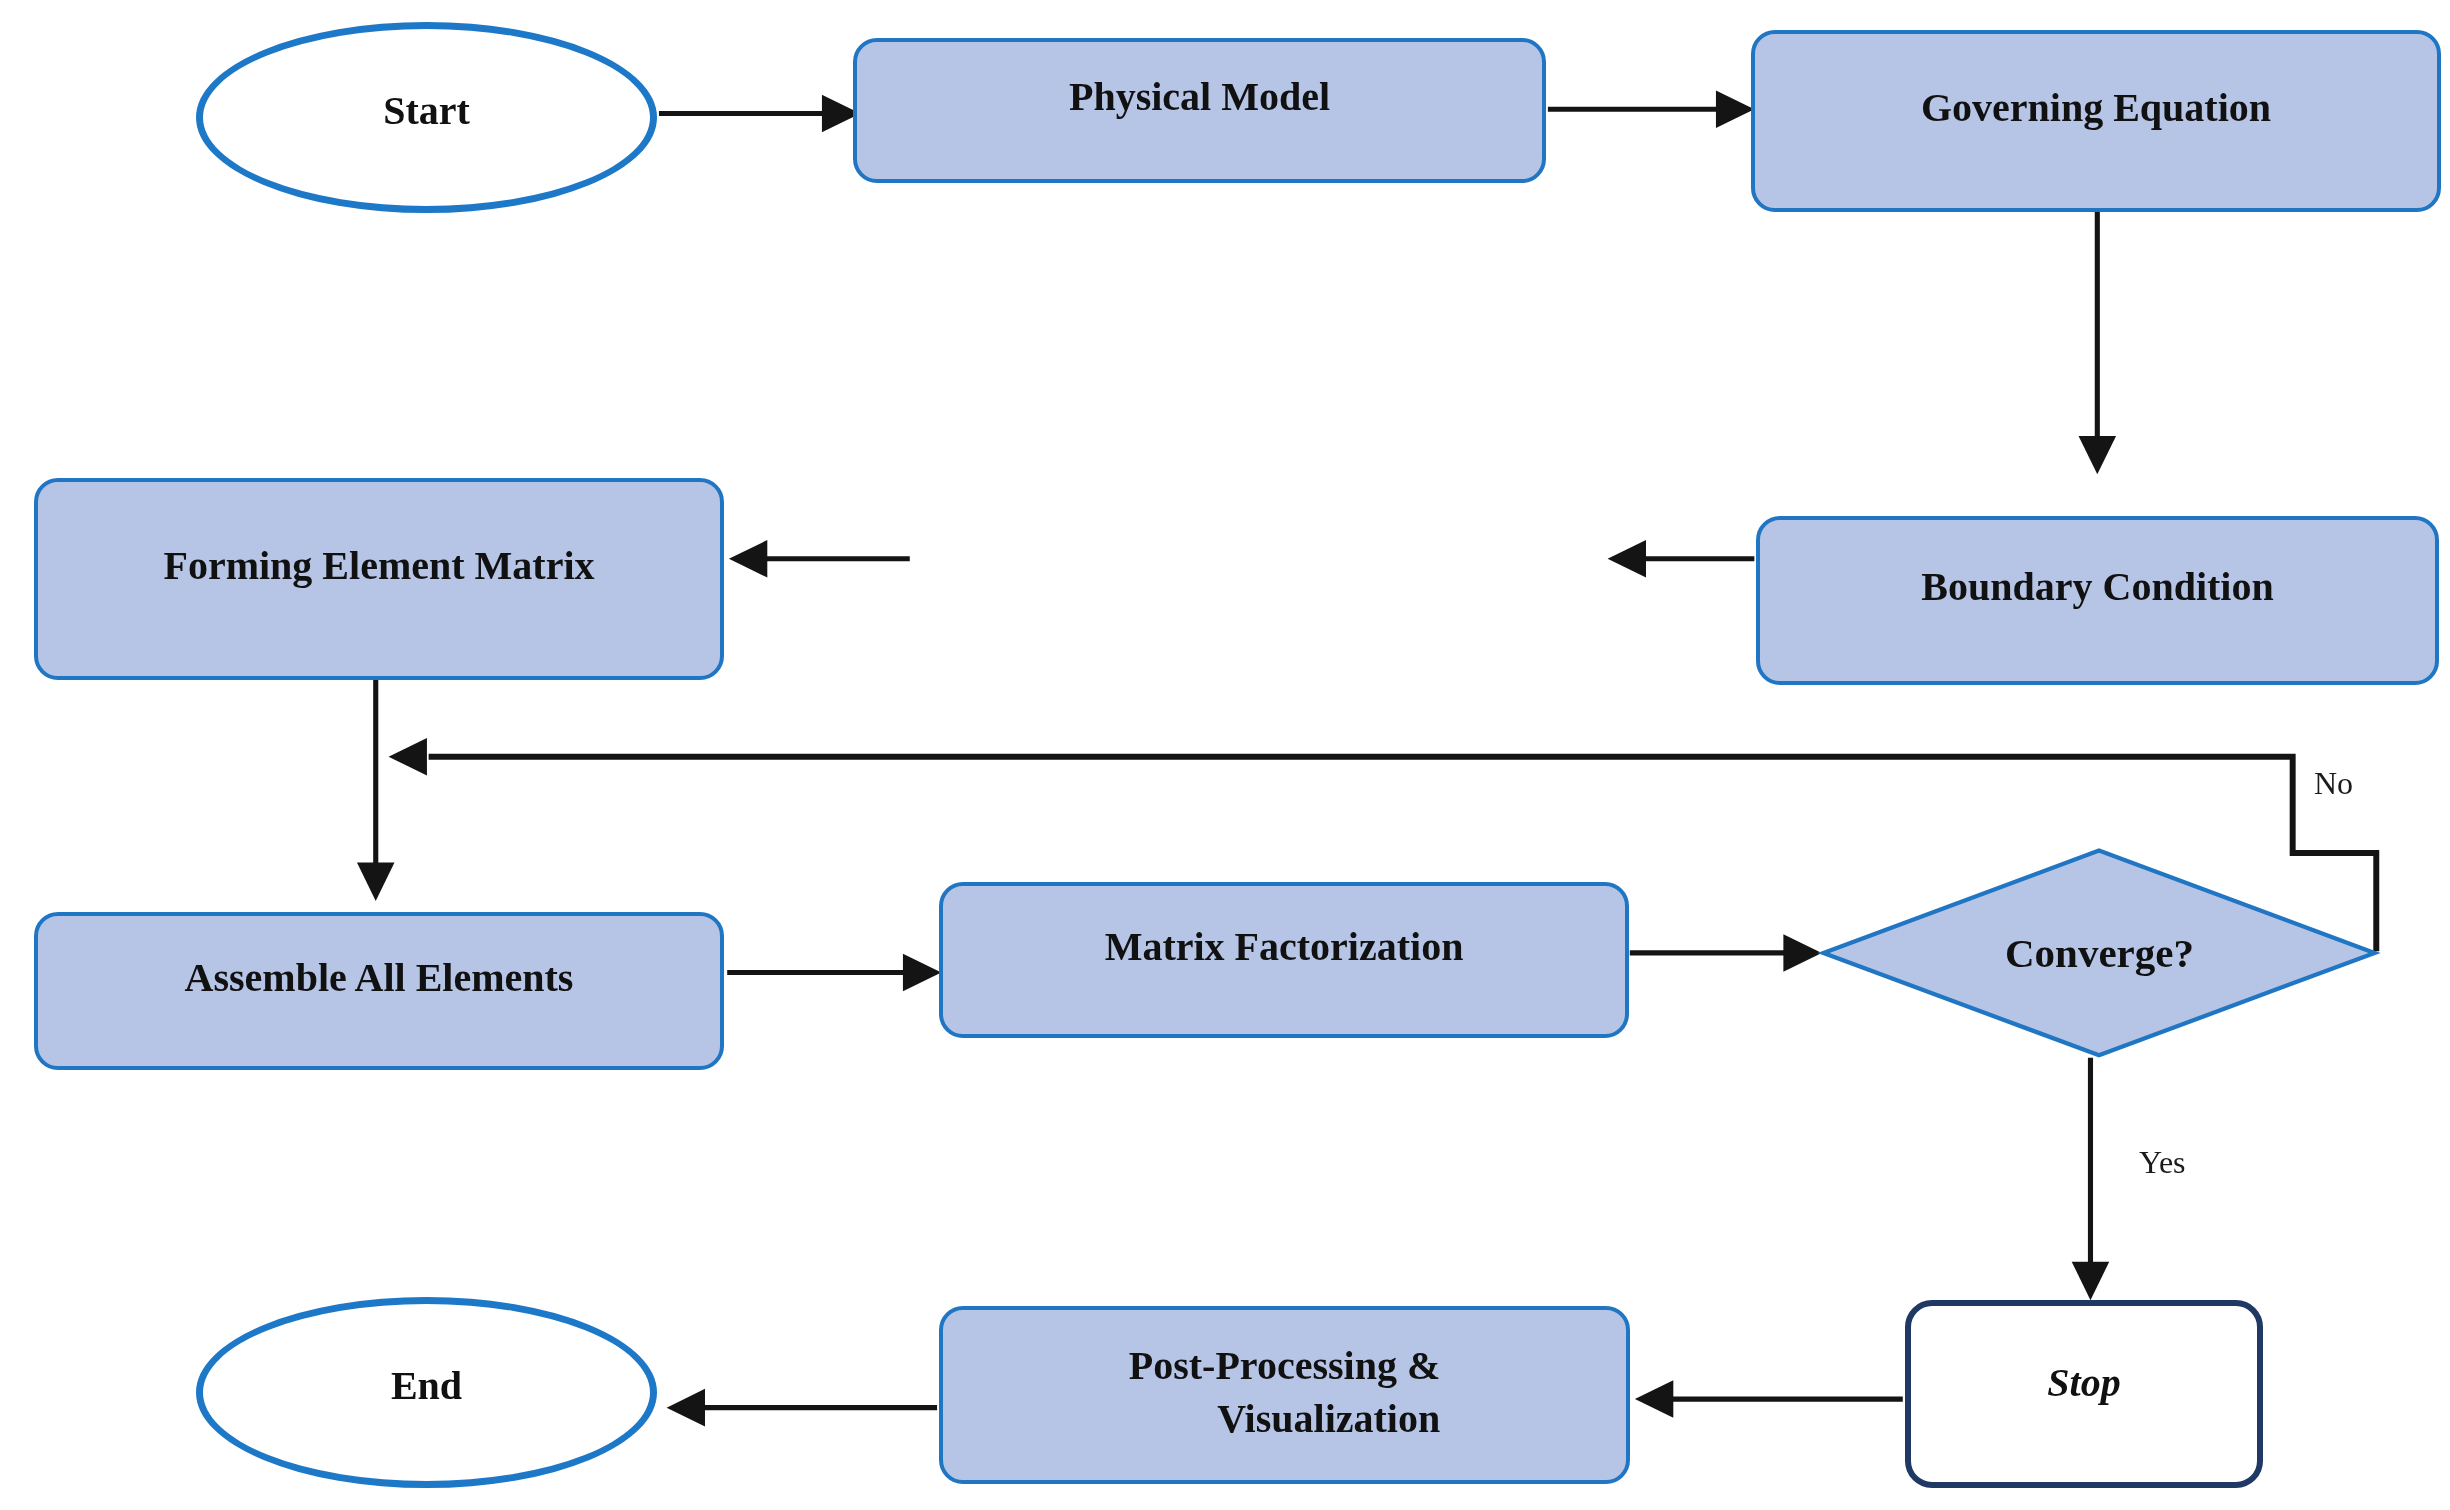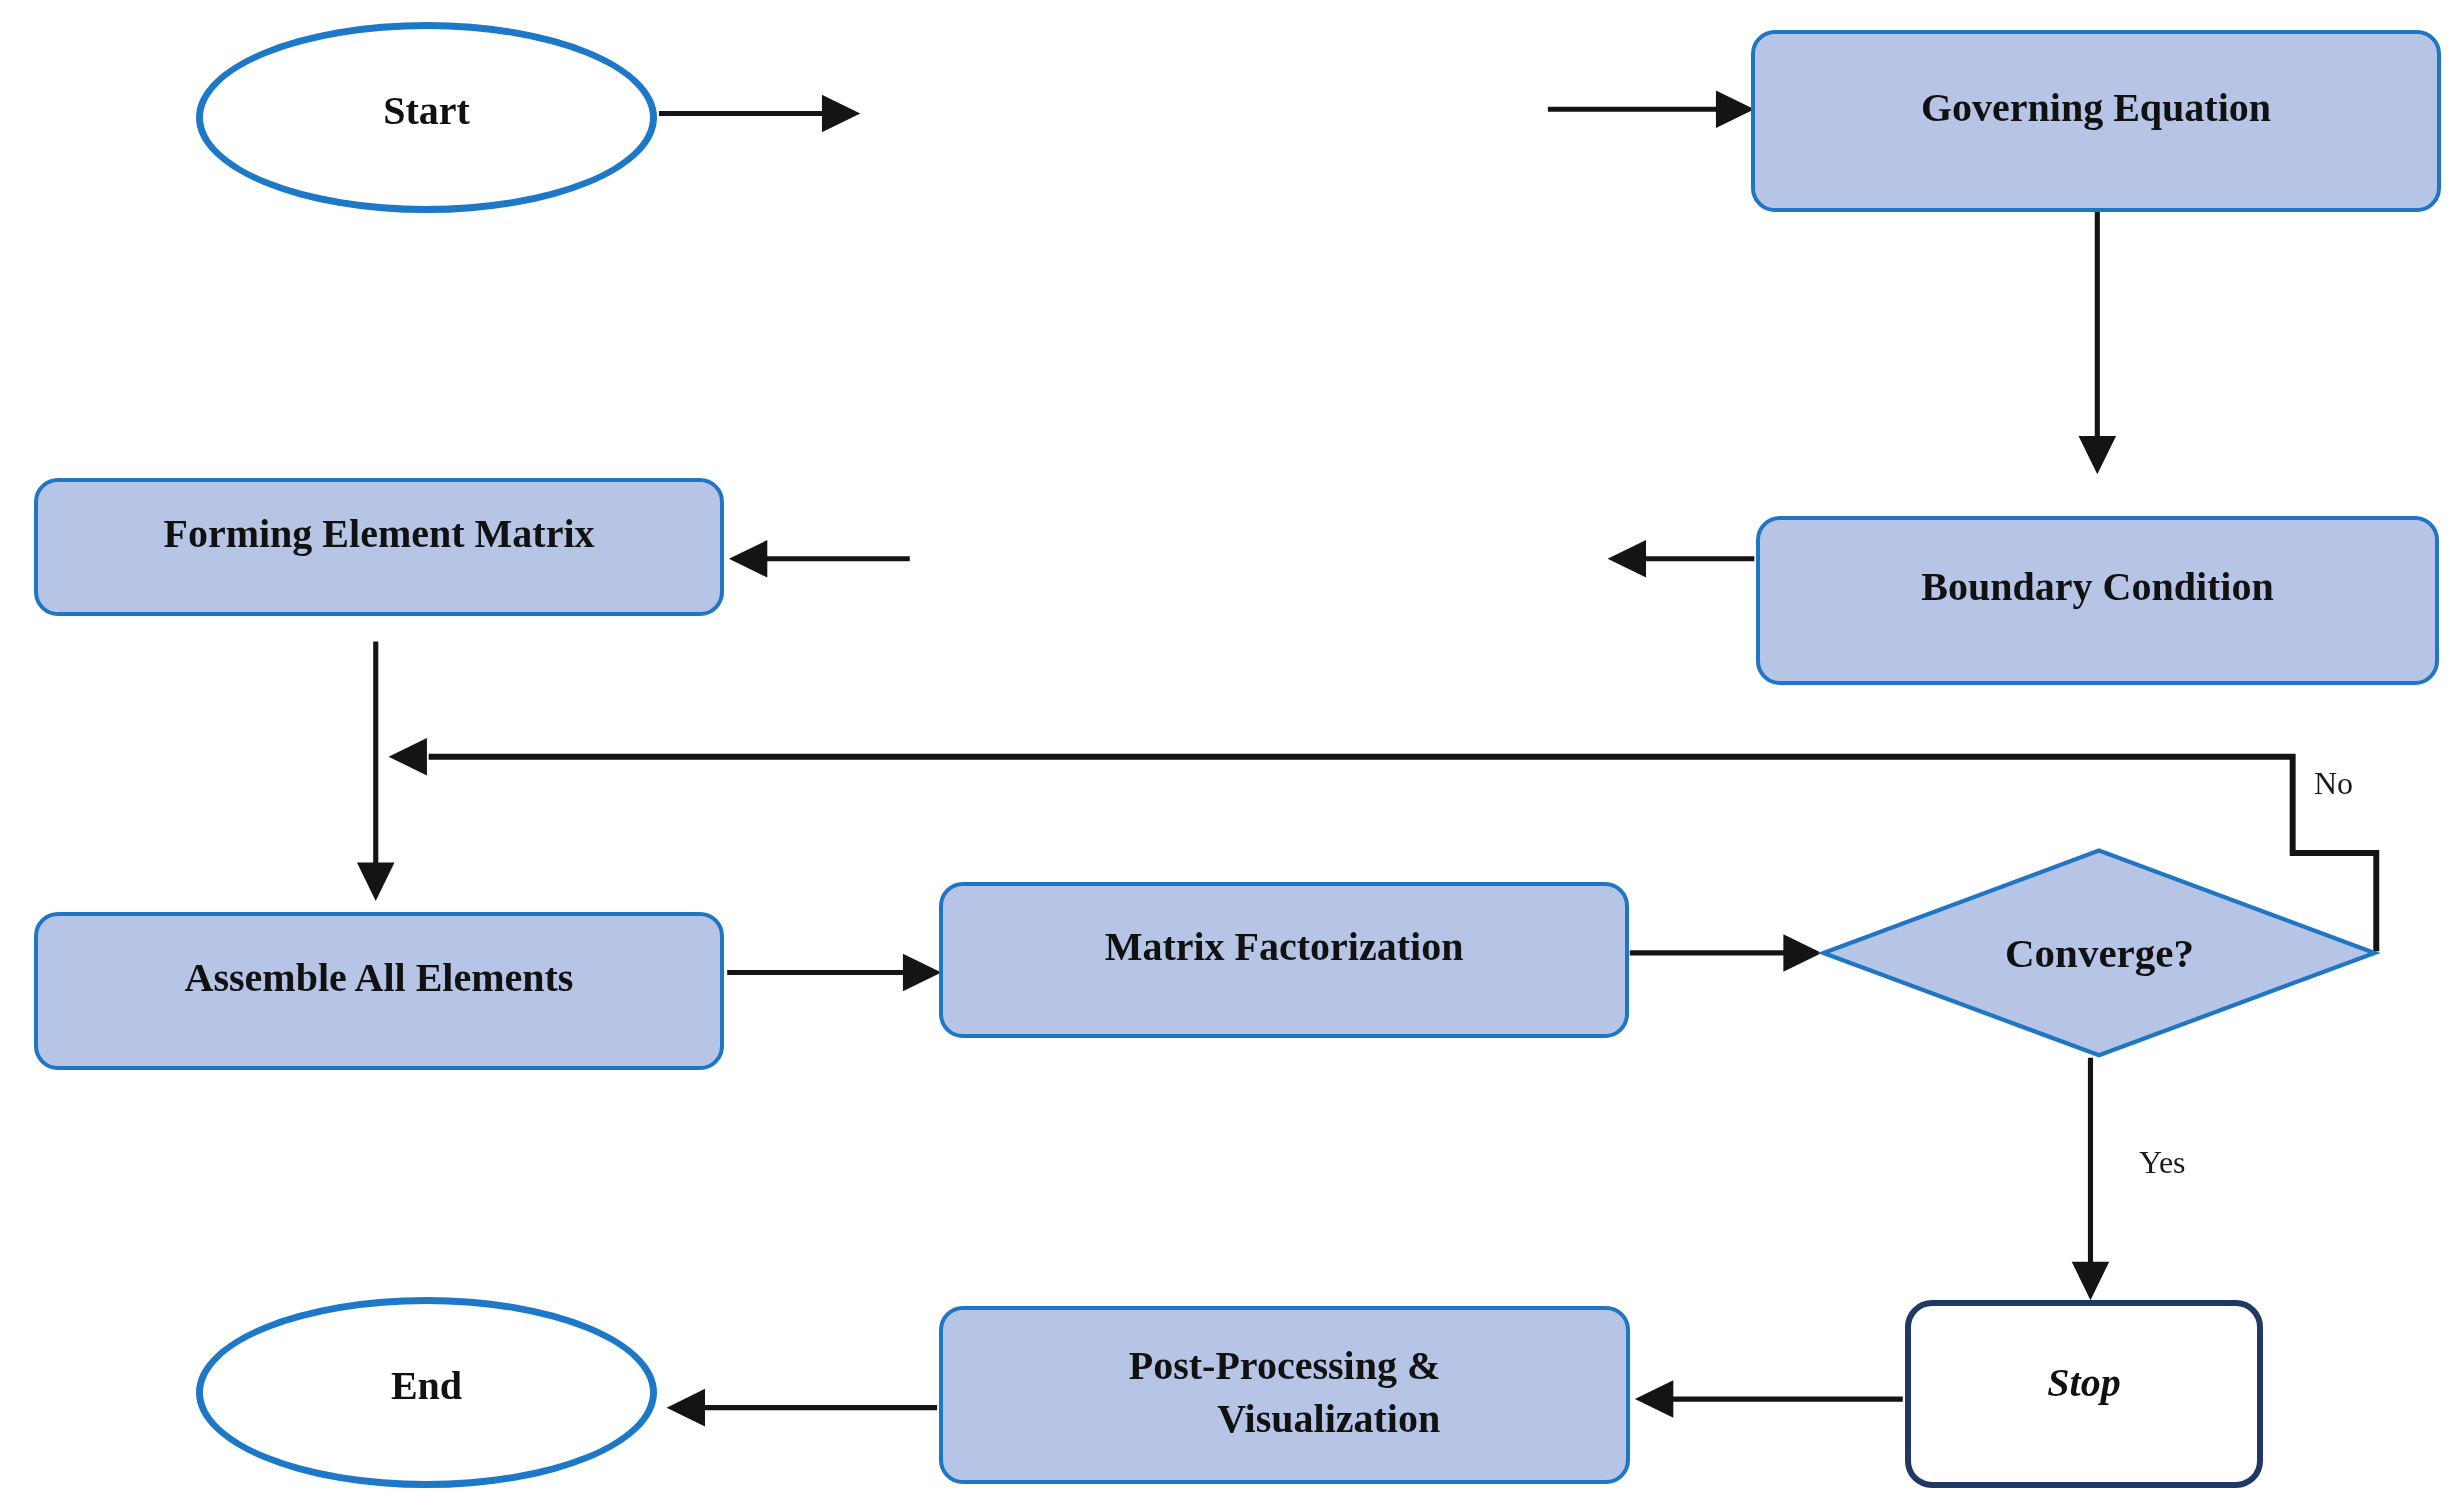--- a/index.html
+++ b/index.html
@@ -122,31 +122,34 @@
       <polygon points="781,1650 826,1628 826,1672" fill="#141414"></polygon>
     </g>
 
     <polygon points="2137,1117 2460,997 2783,1117 2460,1237" fill="#b6c5e6" stroke="#2176c4" stroke-width="5"></polygon>
   </svg>
 
   <div class="node terminator" style="left:196px;top:22px;width:461px;height:191px;">
     <span class="lbl">Start</span>
   </div>
 
+  <div class="node process" style="left:853px;top:38px;width:693px;height:145px;">
+    <span class="lbl">Physical Model</span>
+  </div>
 
   <div class="node process" style="left:1751px;top:30px;width:690px;height:182px;">
     <span class="lbl">Governing Equation</span>
   </div>
 
   <div class="node process" style="left:1756px;top:472px;width:683px;height:169px;margin-top:44px;">
     <span class="lbl">Boundary Condition</span>
   </div>
 
 
-  <div class="node process" style="left:34px;top:478px;width:690px;height:138px;">
+  <div class="node process" style="left:34px;top:478px;width:690px;height:202px;">
     <span class="lbl">Forming Element Matrix</span>
   </div>
 
   <div class="node process" style="left:34px;top:912px;width:690px;height:158px;">
     <span class="lbl">Assemble All Elements</span>
   </div>
 
   <div class="node process" style="left:939px;top:882px;width:690px;height:156px;">
     <span class="lbl">Matrix Factorization</span>
   </div>

